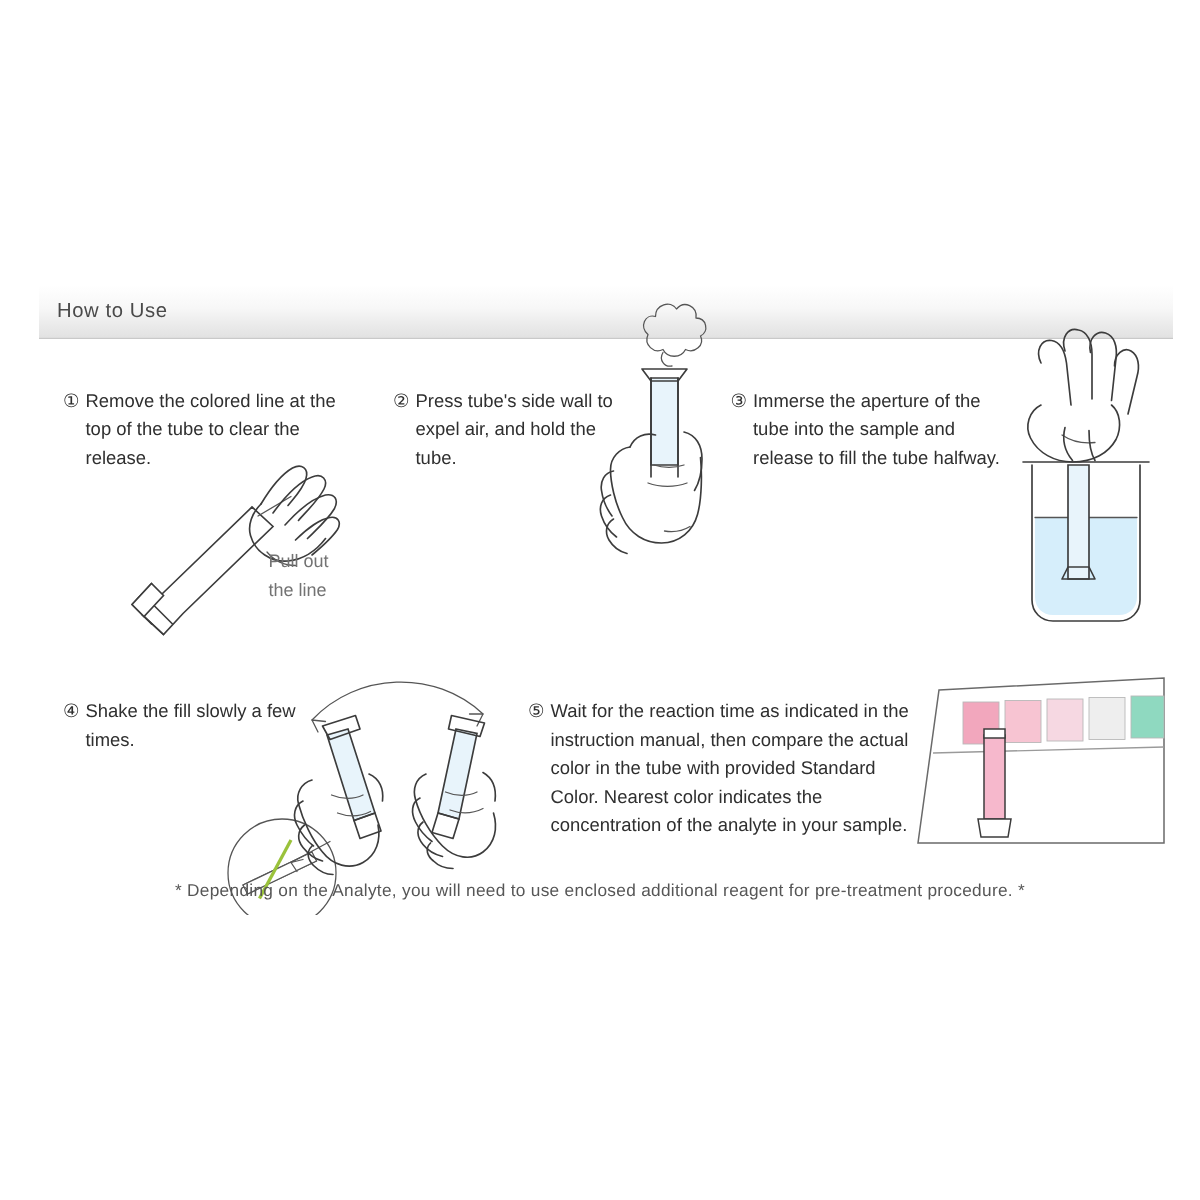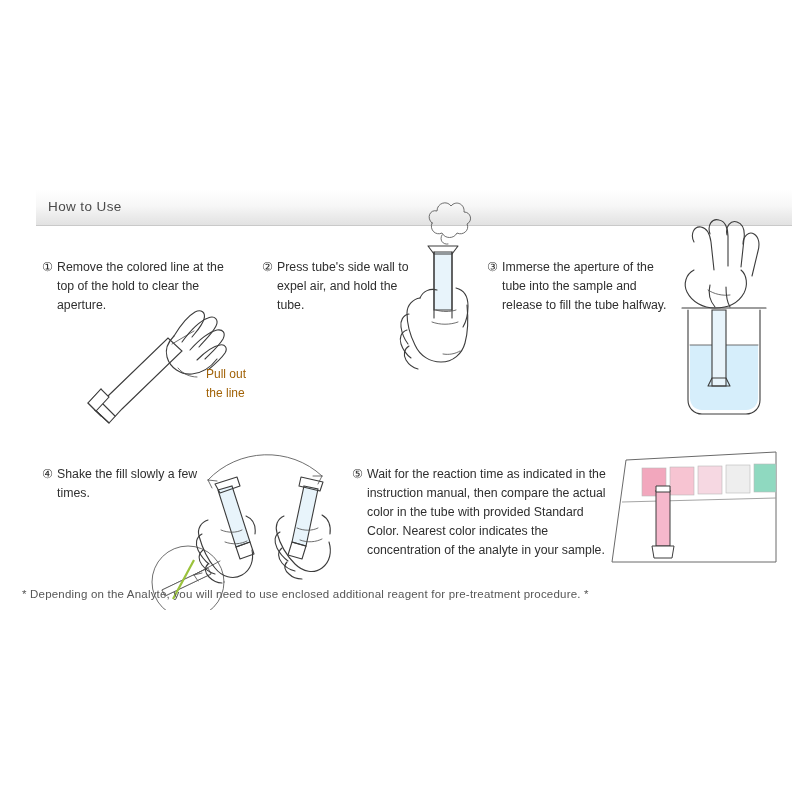--- a/index.html
+++ b/index.html
@@ -17,21 +17,21 @@
   }
   .panel {
     position: absolute;
     left: 22px;
     top: 190px;
     width: 756px;
     height: 420px;
   }
   .header-bar {
     position: absolute;
-    left: 14px;
+    left: 4px;
     top: 0;
     width: 756px;
     height: 36px;
     background: linear-gradient(to bottom, #ffffff 0%, #f7f7f7 45%, #ededed 70%, #e2e2e2 100%);
     border-bottom: 1px solid #c9c9c9;
     box-sizing: border-box;
   }
   .header-title {
     position: absolute;
     left: 12px;
@@ -59,32 +59,33 @@
     margin-left: 15px;
   }
   .step1 { left: 20px;  top: 68px;  width: 190px; }
   .step2 { left: 240px; top: 68px;  width: 160px; }
   .step3 { left: 465px; top: 68px;  width: 185px; }
   .step4 { left: 20px;  top: 275px; width: 180px; }
   .step5 { left: 330px; top: 275px; width: 255px; }
 
   .pullout {
     position: absolute;
-    left: 184px;
+    left: 157px;
     top: 175px;
     font-size: 12px;
     line-height: 19px;
-    color: #a16207;
+    color: #737373;
     width: 90px;
   }
   .footnote {
     position: absolute;
     left: 0;
     top: 398px;
     width: 756px;
+    text-align: center;
     font-size: 11.5px;
     color: #565656;
     letter-spacing: 0.2px;
   }
   svg.art {
     position: absolute;
     left: 0;
     top: 0;
     width: 756px;
     height: 420px;
@@ -217,21 +218,21 @@
       <path d="M600 312 L754 308" stroke="#9a9a9a" stroke-width="0.9" fill="none"></path>
 
       <path d="M634 300 L648 300 L648 356 L634 356 Z" fill="#f6b8cc" stroke="#3c3c3c" stroke-width="1"></path>
       <path d="M630 356 L652 356 L650 368 L632 368 Z" fill="#ffffff" stroke="#3c3c3c" stroke-width="1"></path>
       <path d="M634 296 L648 296 L648 302 L634 302 Z" fill="#ffffff" stroke="#3c3c3c" stroke-width="1"></path>
     </g>
   </svg>
 
   <div class="step step1">
     <span class="num">①</span>
-    <span class="txt">Remove the colored line at the top of the hold to clear the aperture.</span>
+    <span class="txt">Remove the colored line at the top of the tube to clear the release.</span>
   </div>
 
   <div class="step step2">
     <span class="num">②</span>
     <span class="txt">Press tube's side wall to expel air, and hold the tube.</span>
   </div>
 
   <div class="step step3">
     <span class="num">③</span>
     <span class="txt">Immerse the aperture of the tube into the sample and release to fill the tube halfway.</span>

